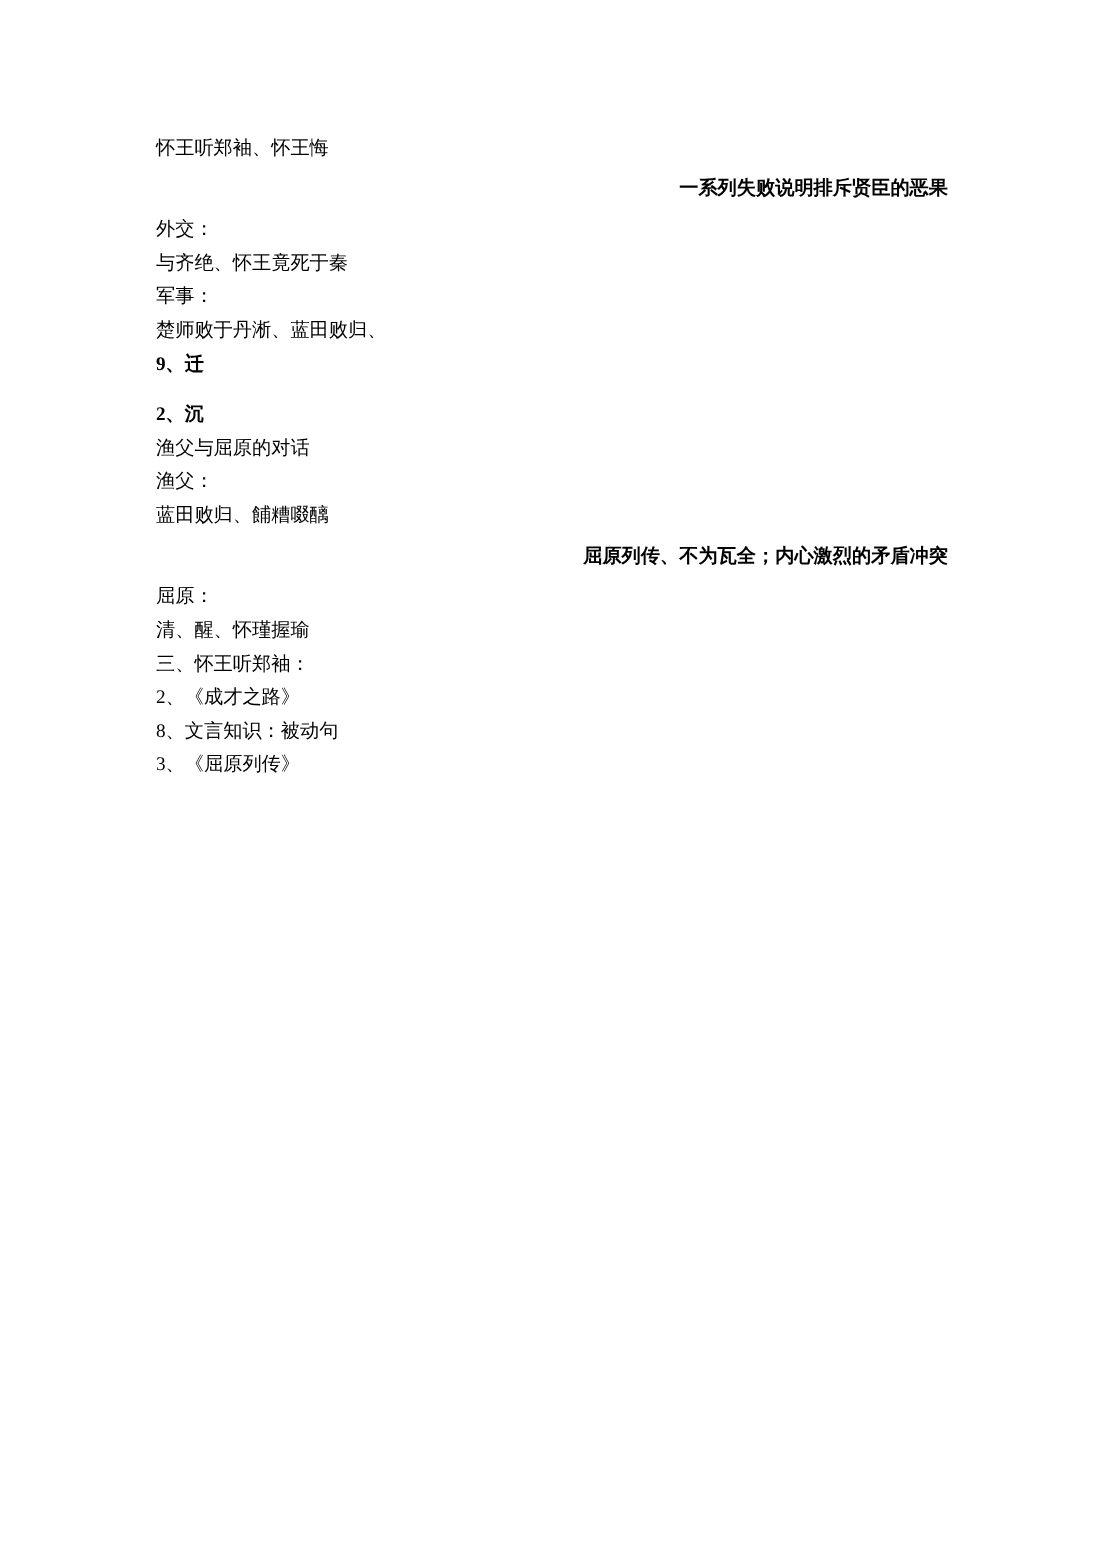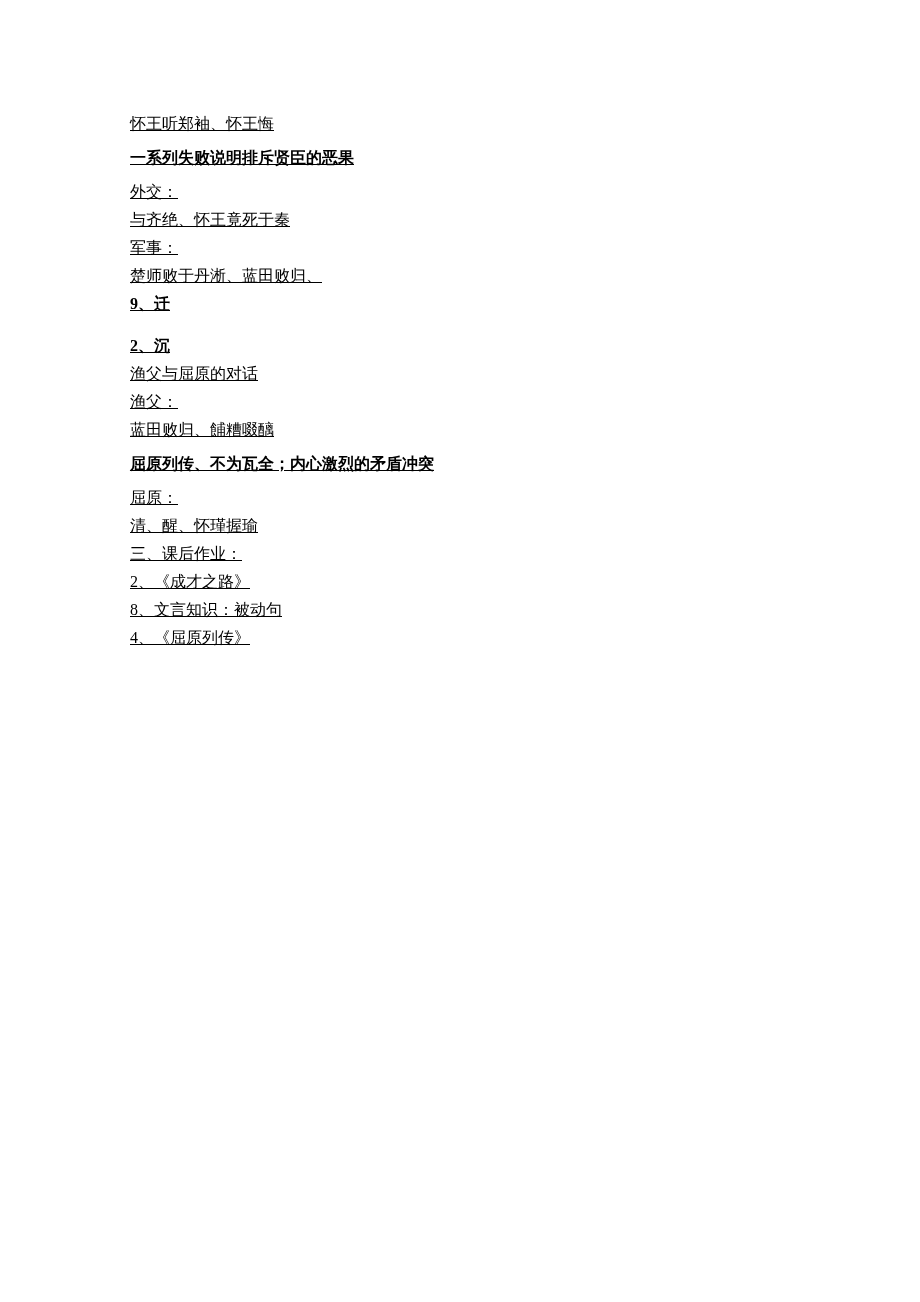--- a/index.html
+++ b/index.html
@@ -1,35 +1,34 @@
 <!DOCTYPE html>
 <html><head>
   <meta charset="utf-8">
   <style>
     * {
       margin: 0;
       padding: 0;
       box-sizing: border-box;
-      text-decoration: underline;
     }
     body {
       background: #ffffff;
       width: 920px;
       height: 1302px;
       font-family: "SimSun", "宋体", serif;
       font-size: 16px;
       line-height: 1.75;
       color: #000000;
       padding: 110px 130px 0 130px;
     }
     .content-line {
       text-align: left;
     }
     .centered-bold {
-      text-align: left;
+      text-align: right;
       font-weight: bold;
       margin: 6px 0;
     }
     .section-heading {
       font-weight: bold;
     }
   </style>
 </head>
 <body>
 
@@ -50,16 +49,16 @@
 
 <div class="content-line">渔父与屈原的对话</div>
 <div class="content-line">渔父：</div>
 <div class="content-line">蓝田败归、餔糟啜醨</div>
 
 <div class="centered-bold">屈原列传、不为瓦全；内心激烈的矛盾冲突</div>
 
 <div class="content-line">屈原：</div>
 <div class="content-line">清、醒、怀瑾握瑜</div>
 
-<div class="content-line">三、课后作业：</div>
+<div class="content-line">三、怀王听郑袖：</div>
 <div class="content-line">2、《成才之路》</div>
 <div class="content-line">8、文言知识：被动句</div>
-<div class="content-line">4、《屈原列传》</div>
+<div class="content-line">3、《屈原列传》</div>
 
 </body></html>

